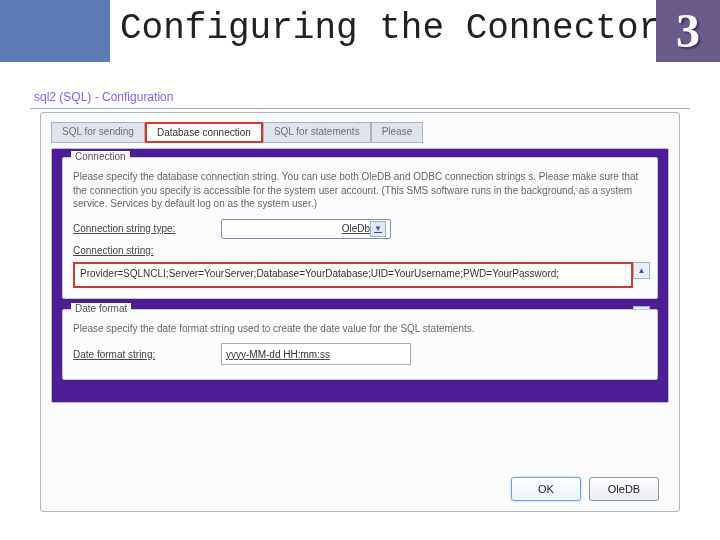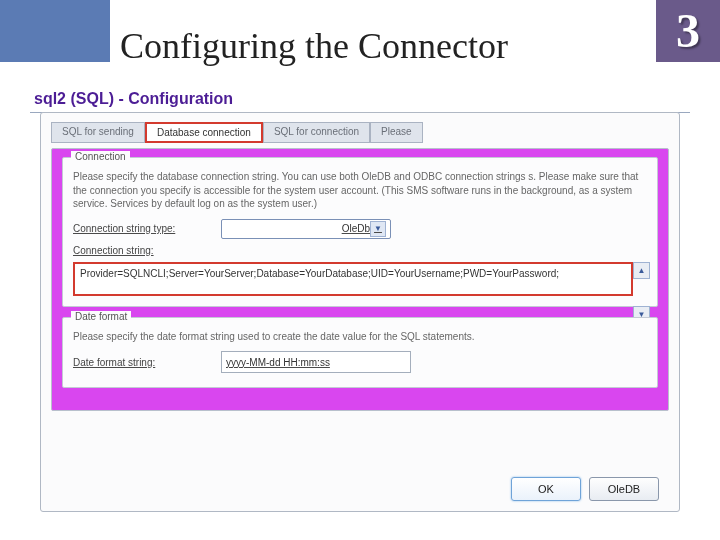--- a/index.html
+++ b/index.html
@@ -18,24 +18,24 @@
     height: 70px;
   }
   .blue-block {
     position: absolute;
     left: 0; top: 0;
     width: 110px; height: 62px;
     background: #5b7bb4;
   }
   .slide-title {
     position: absolute;
-    left: 120px; top: 25px;
+    left: 120px; top: 8px;
     font-size: 36px;
     color: #222;
-    font-family: Liberation Serif, serif;
+    font-family: Liberation Mono, monospace;
   }
   .purple-badge {
     position: absolute;
     right: 0; top: 0;
     width: 64px; height: 62px;
     background: #6a5a8a;
     color: #fff;
     font-family: Georgia, 'Times New Roman', serif;
     font-size: 48px;
     font-weight: bold;
@@ -46,23 +46,23 @@
 
   
   .shot {
     margin: 18px 30px 0 30px;
     width: 660px;
     height: 430px;
     background: #fff;
     position: relative;
   }
   .win-title {
-    color: #4c1d95;
-    font-size: 16px;
-    font-weight: bold;
+    color: #8b5cf6;
+    font-size: 12px;
+    font-weight: normal;
     padding: 2px 4px;
   }
   .win-rule {
     height: 1px;
     background: #9aa8bf;
     margin-top: 2px;
   }
   .dialog {
     position: absolute;
     left: 10px; right: 10px; top: 24px; bottom: 6px;
@@ -88,21 +88,21 @@
   .tab.active {
     background: #fff;
     border: 2px solid #d33a2e;
     color: #333;
     z-index: 2;
   }
 
   
   .panel {
     border: 1px solid #b8c0cc;
-    background: #d946ef;
+    background: #4c1d95;
     border-radius: 2px;
     padding: 8px 10px 12px 10px;
   }
 
   .group {
     border: 1px solid #c4cad4;
     border-radius: 2px;
     padding: 10px 10px 8px 10px;
     position: relative;
     margin-bottom: 10px;
@@ -143,21 +143,21 @@
     font-size: 8px;
     color: #3a5a9a;
   }
 
   .connwrap {
     position: relative;
     margin-top: 2px;
   }
   .conn {
     width: 560px;
-    height: 34px;
+    height: 26px;
     border: 2px solid #d33a2e;
     background: #fff;
     font-size: 10px;
     color: #333;
     padding: 3px 5px;
     font-family: Tahoma, Arial, sans-serif;
     resize: none;
     line-height: 1.35;
   }
   .scrollbtn {
@@ -213,21 +213,21 @@
 
 <div class="shot">
   <div class="win-title">sql2 (SQL) - Configuration</div>
   <div class="win-rule"></div>
 
   <div class="dialog">
 
     <div class="tabs">
       <div class="tab">SQL for sending</div>
       <div class="tab active">Database connection</div>
-      <div class="tab">SQL for connection</div>
+      <div class="tab">SQL for statements</div>
       <div class="tab">Please</div>
     </div>
 
     <div class="panel">
 
       <div class="group">
         <div class="group-legend">Connection</div>
         <div class="help">Please specify the database connection string. You can use both OleDB and ODBC connection strings s. Please make sure that the connection you specify is accessible for the system user account. (This SMS software runs in the background, as a system service. Services by default log on as the system user.)</div>
 
         <div class="row">

